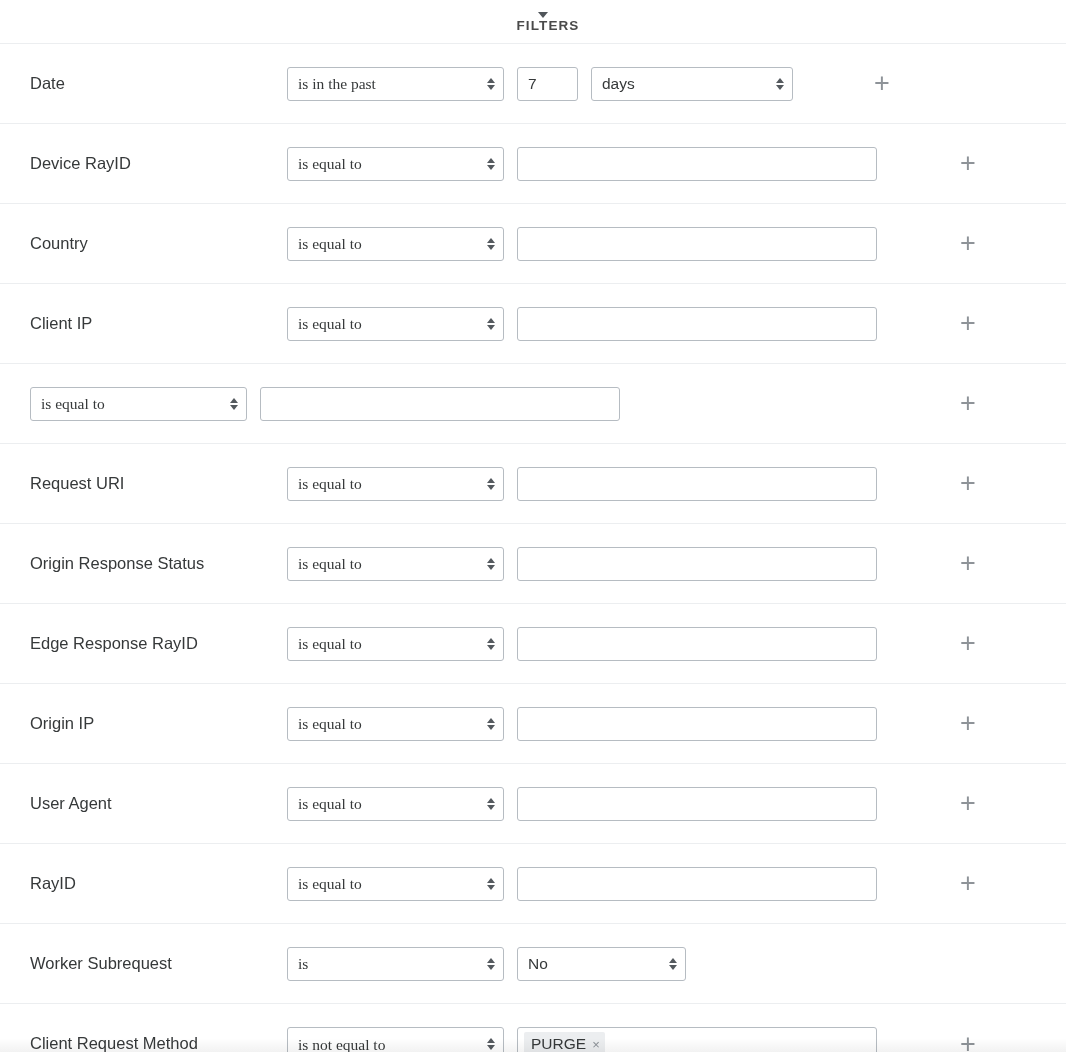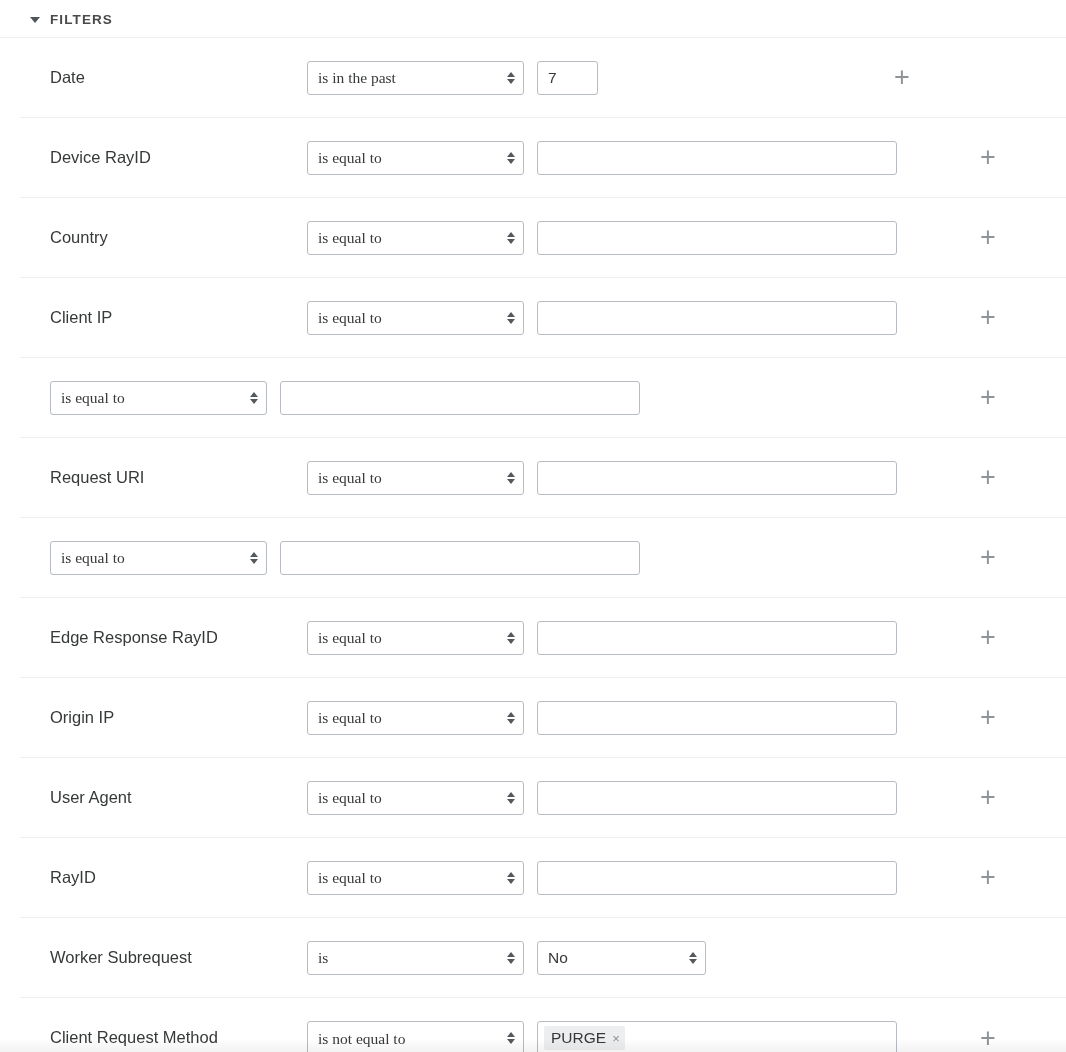--- a/index.html
+++ b/index.html
@@ -21,20 +21,21 @@
   .filters-header {
     display: flex;
     align-items: center;
     padding: 12px 0 10px 30px;
     font-size: 13.5px;
     letter-spacing: 1.1px;
     font-weight: bold;
     color: #4a4a4a;
     border-bottom: 1px solid #eceef0;
     background: #fff;
+    flex-direction: column;
   }
   .caret {
     width: 0;
     height: 0;
     border-left: 5px solid transparent;
     border-right: 5px solid transparent;
     border-top: 6px solid #50555a;
     margin-right: 10px;
     display: inline-block;
   }
@@ -45,21 +46,20 @@
     display: block;
   }
   .filter-row {
     display: flex;
     align-items: center;
     height: 80px;
     border-bottom: 1px solid #eceef0;
     box-sizing: border-box;
     padding-left: 30px;
     position: relative;
-    margin-left: 20px;
   }
   .filter-row:last-child {
     border-bottom: none;
   }
   .row-label {
     width: 257px;
     flex: 0 0 257px;
     font-size: 16.5px;
     color: #36393a;
     line-height: 1.2;
@@ -241,20 +241,29 @@
           <option>is in the past</option>
         </select>
         <span class="spinner">
             <i class="up"></i>
             <i class="down"></i>
           </span>
       </div>
       <div class="gap"></div>
       <input class="num" value="7" style="">
       <div class="gap-sm"></div>
+      <div class="select-wrap">
+        <select class="units">
+          <option>days</option>
+        </select>
+        <span class="spinner">
+            <i class="up"></i>
+            <i class="down"></i>
+          </span>
+      </div>
       <span class="plus plus-a">+</span>
     </div>
 
     <div class="filter-row">
       <div class="row-label">Device RayID</div>
       <div class="select-wrap">
         <select class="op">
           <option>is equal to</option>
         </select>
         <span class="spinner">
@@ -324,20 +333,21 @@
             <i class="up"></i>
             <i class="down"></i>
           </span>
       </div>
       <div class="gap"></div>
       <input class="value" value="" style="">
       <span class="plus plus-b">+</span>
     </div>
 
     <div class="filter-row">
+      <div class="row-label">Origin Response Status</div>
       <div class="select-wrap">
         <select class="op">
           <option>is equal to</option>
         </select>
         <span class="spinner">
             <i class="up"></i>
             <i class="down"></i>
           </span>
       </div>
       <div class="gap"></div>

